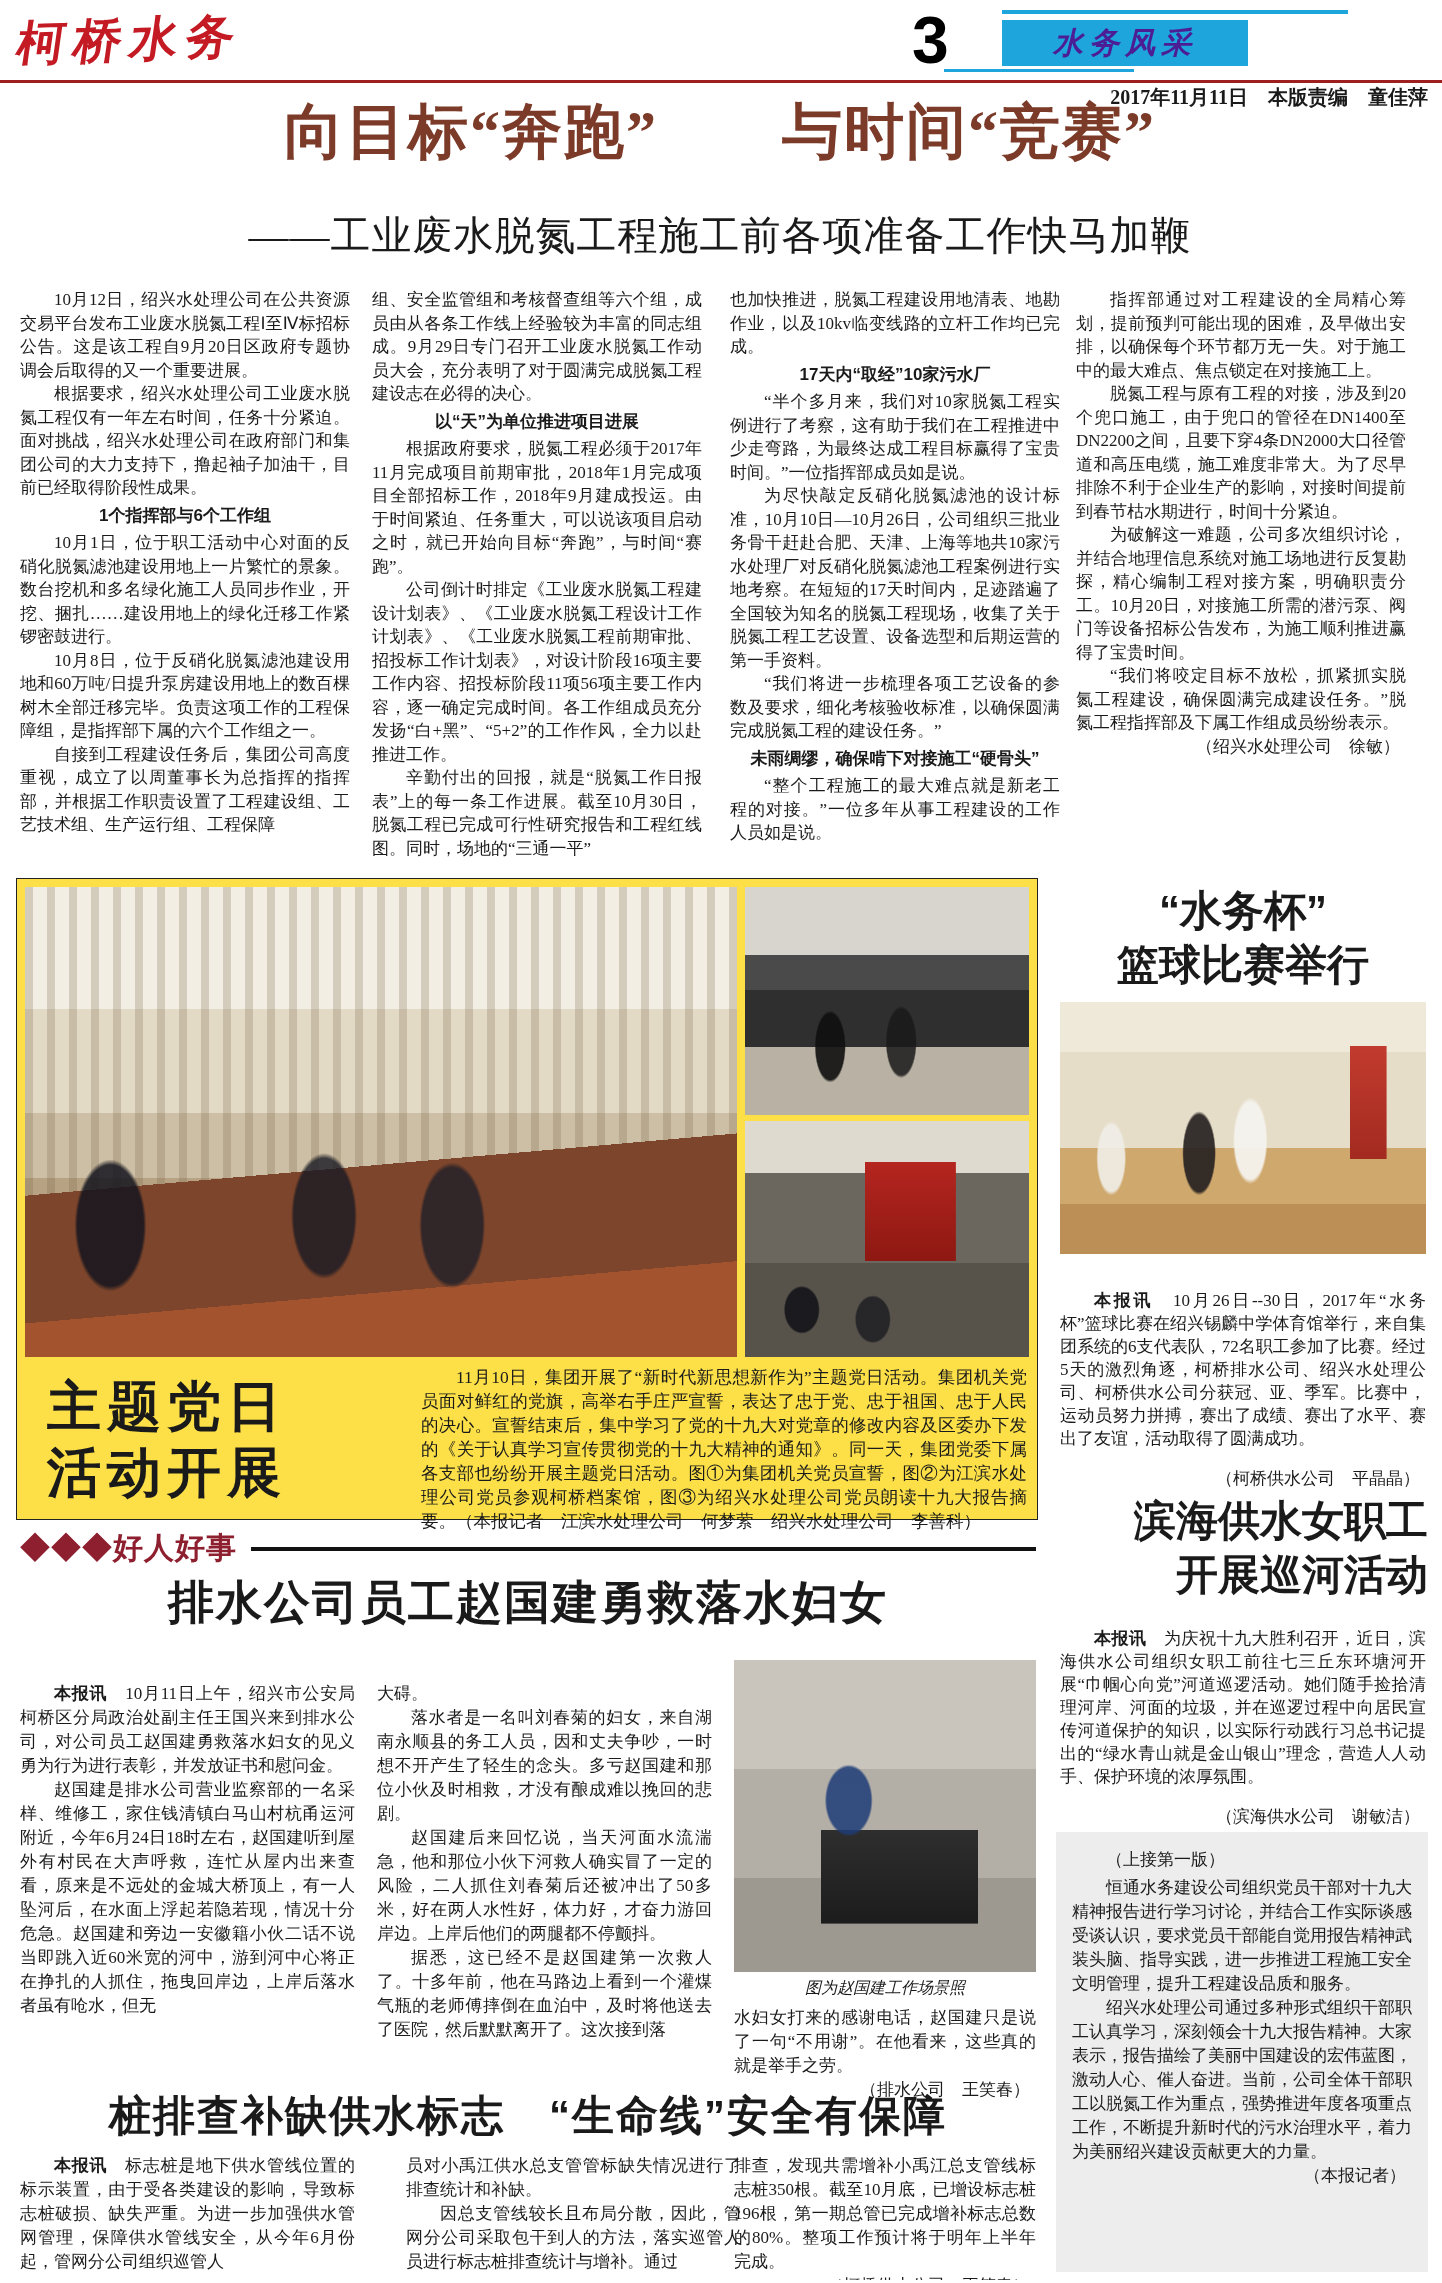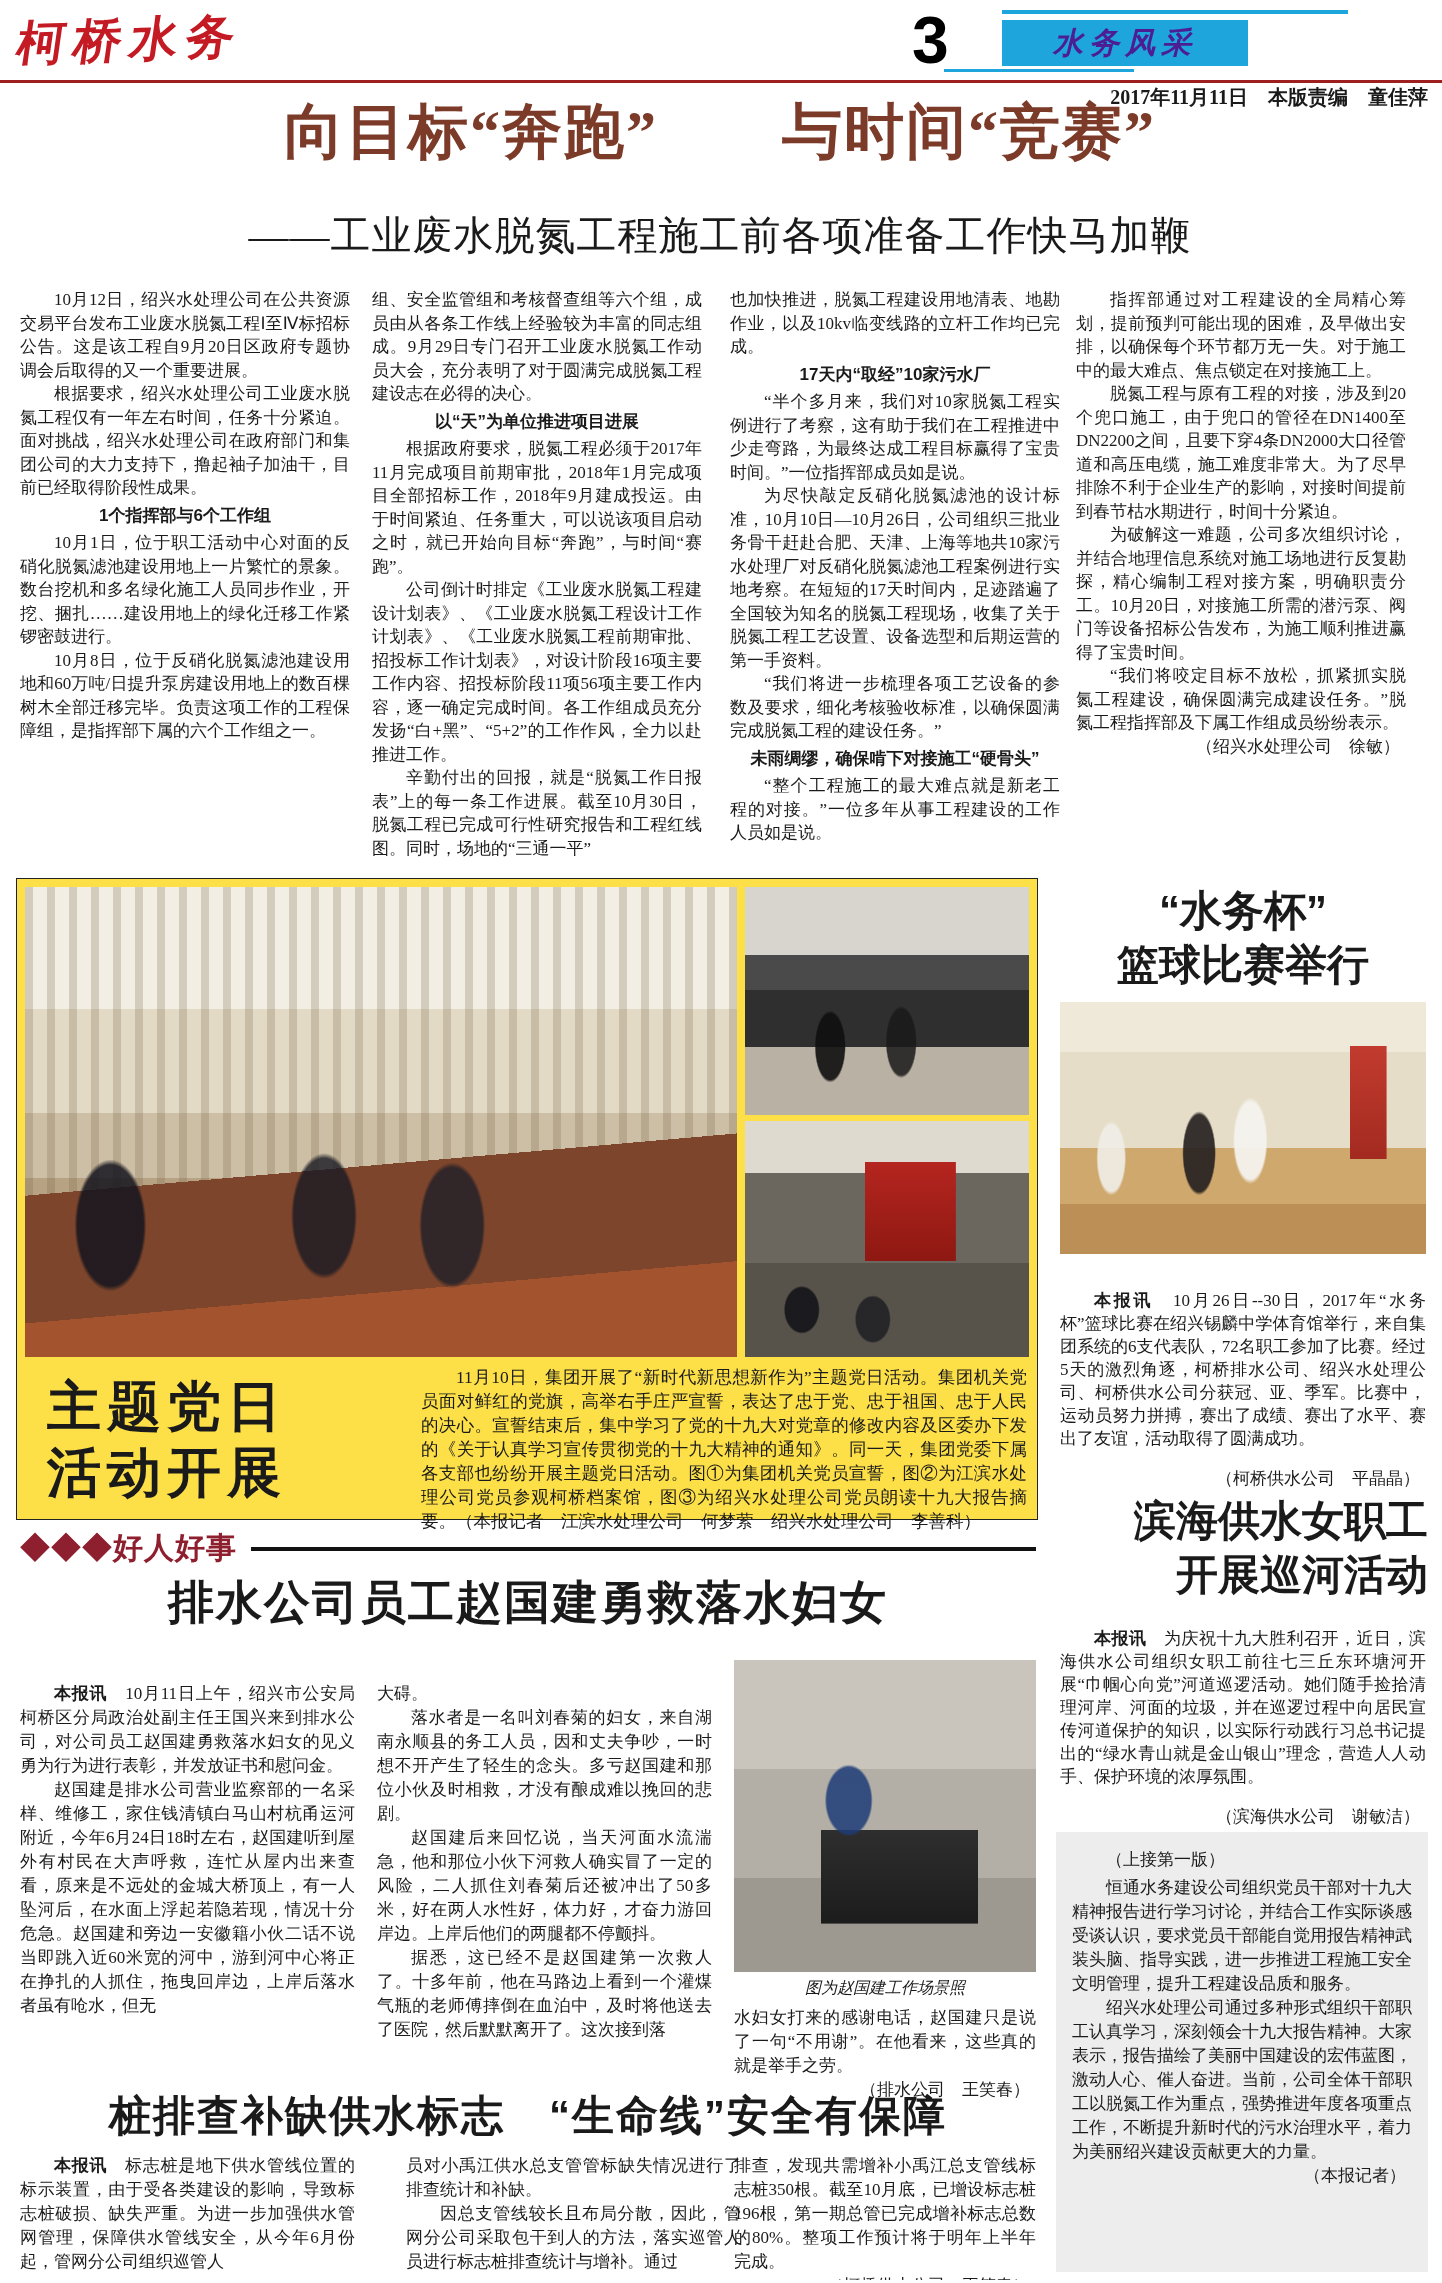--- a/index.html
+++ b/index.html
@@ -125,20 +125,21 @@
   <div class="header-rule"></div>
 
   <div class="lead-headline">向目标“奔跑”　　与时间“竞赛”</div>
   <div class="lead-subheadline">——工业废水脱氮工程施工前各项准备工作快马加鞭</div>
   <div class="col lead-c1">
       <p class="seg-p">10月12日，绍兴水处理公司在公共资源交易平台发布工业废水脱氮工程Ⅰ至Ⅳ标招标公告。这是该工程自9月20日区政府专题协调会后取得的又一个重要进展。</p>
       <p class="seg-p">根据要求，绍兴水处理公司工业废水脱氮工程仅有一年左右时间，任务十分紧迫。面对挑战，绍兴水处理公司在政府部门和集团公司的大力支持下，撸起袖子加油干，目前已经取得阶段性成果。</p>
       <h4 class="seg-h">1个指挥部与6个工作组</h4>
       <p class="seg-p">10月1日，位于职工活动中心对面的反硝化脱氮滤池建设用地上一片繁忙的景象。数台挖机和多名绿化施工人员同步作业，开挖、捆扎……建设用地上的绿化迁移工作紧锣密鼓进行。</p>
       <p class="seg-p">10月8日，位于反硝化脱氮滤池建设用地和60万吨/日提升泵房建设用地上的数百棵树木全部迁移完毕。负责这项工作的工程保障组，是指挥部下属的六个工作组之一。</p>
+      <p class="seg-p">自接到工程建设任务后，集团公司高度重视，成立了以周董事长为总指挥的指挥部，并根据工作职责设置了工程建设组、工艺技术组、生产运行组、工程保障</p>
     </div>
   <div class="col lead-c2">
       <p class="seg-c">组、安全监管组和考核督查组等六个组，成员由从各条工作线上经验较为丰富的同志组成。9月29日专门召开工业废水脱氮工作动员大会，充分表明了对于圆满完成脱氮工程建设志在必得的决心。</p>
       <h4 class="seg-h">以“天”为单位推进项目进展</h4>
       <p class="seg-p">根据政府要求，脱氮工程必须于2017年11月完成项目前期审批，2018年1月完成项目全部招标工作，2018年9月建成投运。由于时间紧迫、任务重大，可以说该项目启动之时，就已开始向目标“奔跑”，与时间“赛跑”。</p>
       <p class="seg-p">公司倒计时排定《工业废水脱氮工程建设计划表》、《工业废水脱氮工程设计工作计划表》、《工业废水脱氮工程前期审批、招投标工作计划表》，对设计阶段16项主要工作内容、招投标阶段11项56项主要工作内容，逐一确定完成时间。各工作组成员充分发扬“白+黑”、“5+2”的工作作风，全力以赴推进工作。</p>
       <p class="seg-p">辛勤付出的回报，就是“脱氮工作日报表”上的每一条工作进展。截至10月30日，脱氮工程已完成可行性研究报告和工程红线图。同时，场地的“三通一平”</p>
     </div>
   <div class="col lead-c3">
       <p class="seg-c">也加快推进，脱氮工程建设用地清表、地勘作业，以及10kv临变线路的立杆工作均已完成。</p>

